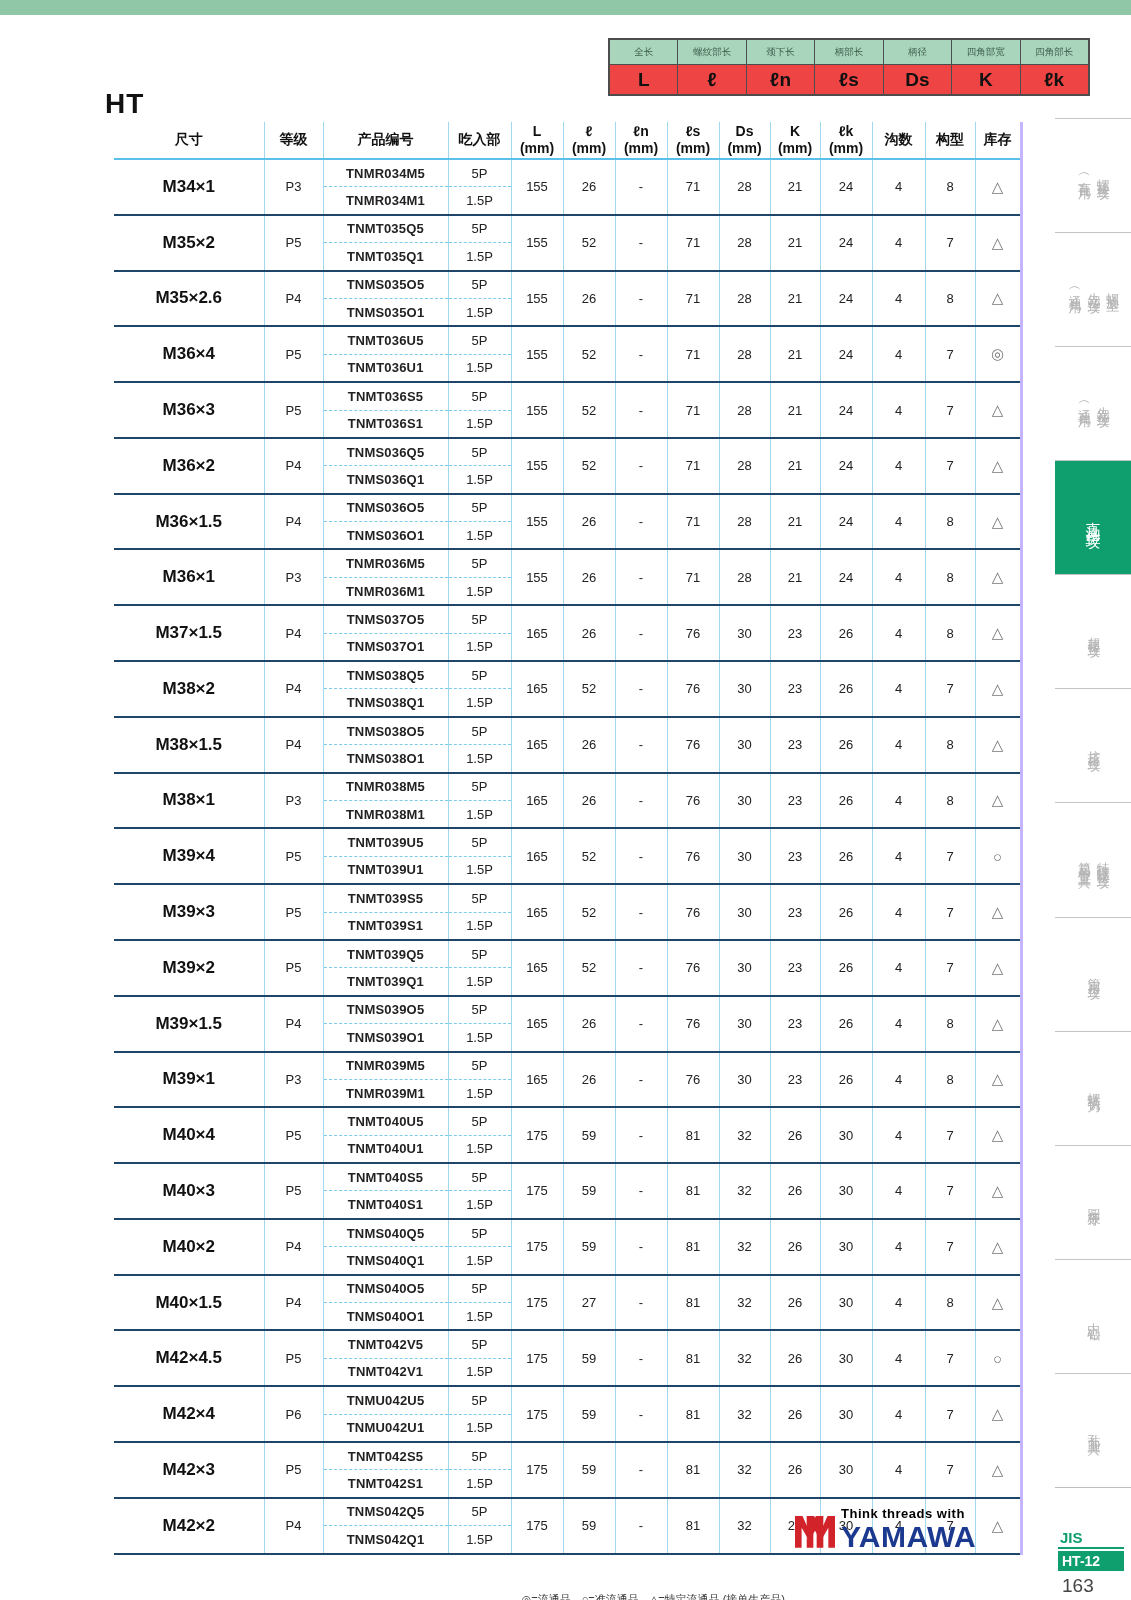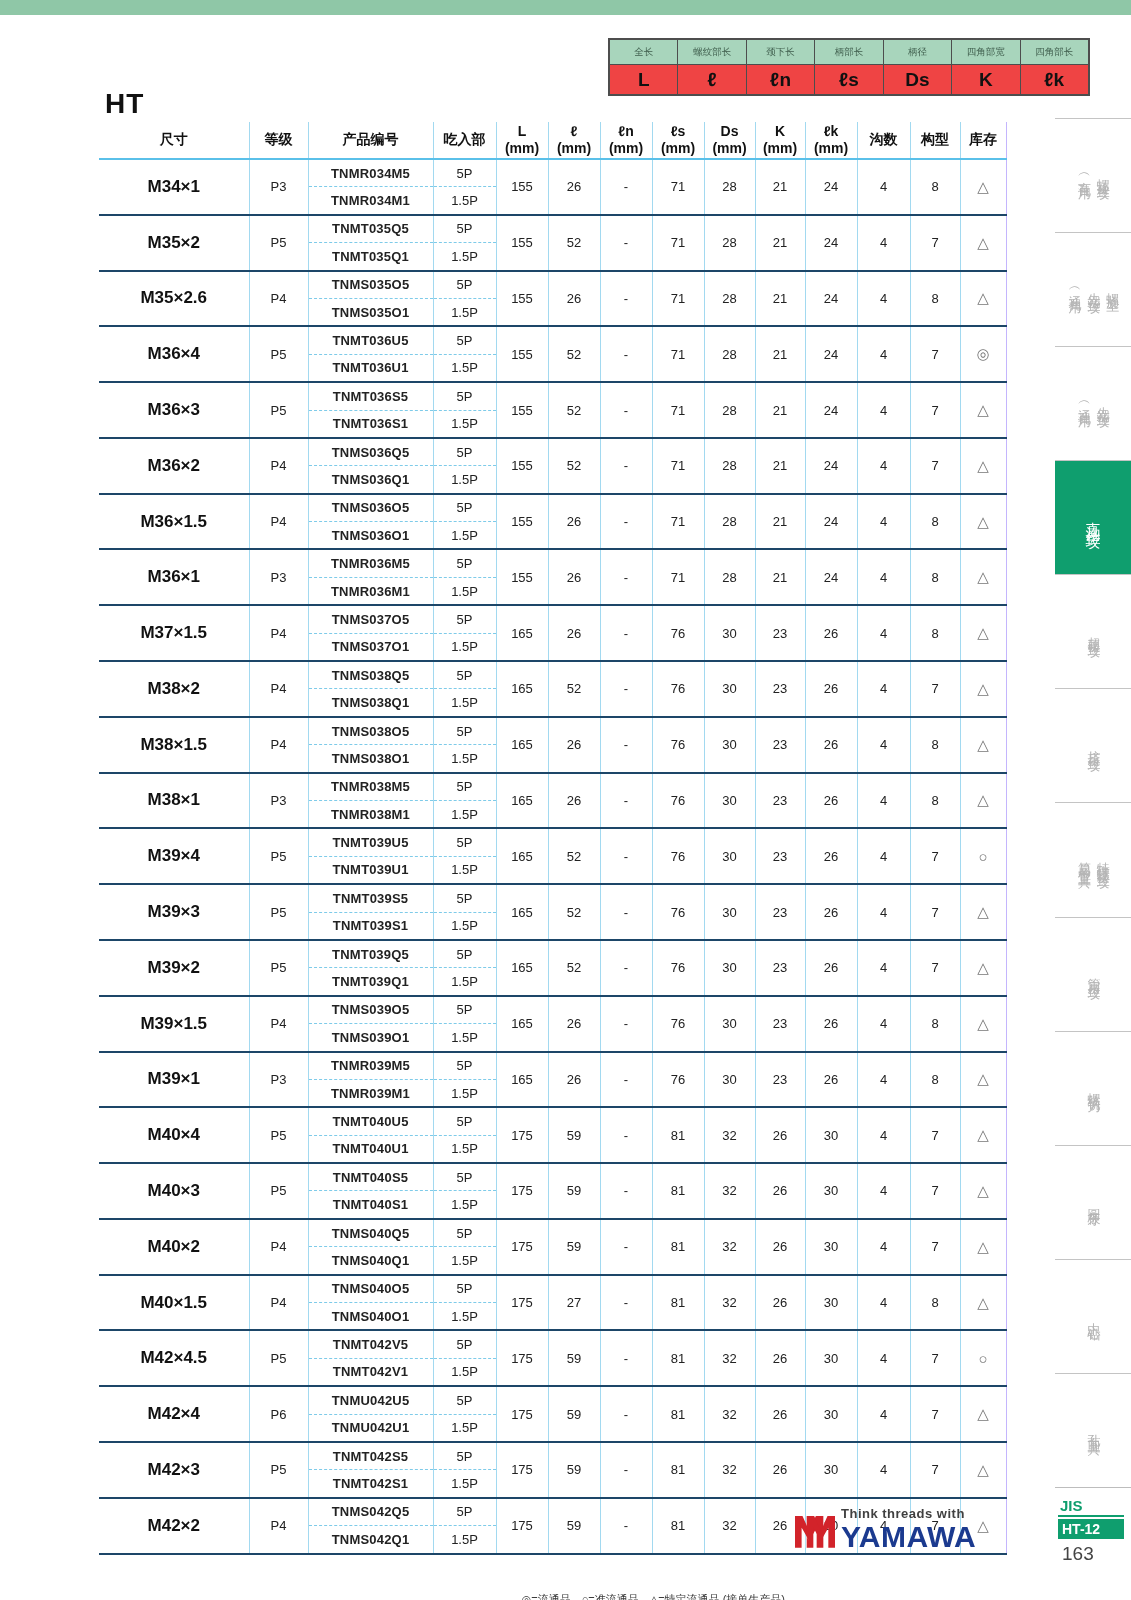--- a/index.html
+++ b/index.html
@@ -20,26 +20,26 @@
     display:flex;align-items:center;justify-content:center;border-bottom:1px solid #4d4d4d;}
   .lg-sym{flex:1;display:flex;align-items:center;justify-content:center;
     font-size:19px;font-weight:bold;color:#111;}
 
   
   .titlebox{position:absolute;left:105px;top:88px;display:flex;align-items:flex-start;flex-direction:column;}
   .series{font-size:28px;font-weight:800;letter-spacing:1px;color:#111;}
   .subtitle{font-size:19px;font-weight:600;color:#333;margin-left:30px;letter-spacing:2px;}
 
   
-  .tablewrap{position:absolute;left:99px;top:122px;width:907px;}
+  .tablewrap{position:absolute;left:114px;top:122px;width:907px;}
   table.spec{border-collapse:collapse;table-layout:fixed;width:907px;
     border-bottom:2px solid #1d4668;}
   table.spec th,table.spec td{border-left:1px solid #a2d9f0;padding:0;text-align:center;vertical-align:middle;}
   table.spec th:first-child,table.spec td.c-size{border-left:none;}
-  table.spec th:last-child,table.spec td.c-stock{border-right:1px solid #c4b5fd;}
+  table.spec th:last-child,table.spec td.c-stock{border-right:3px solid #c4b5fd;}
   thead th{height:36px;border-bottom:2px solid #5ac0e9;background:#fff;}
   .h-main{font-size:14px;font-weight:bold;line-height:1.1;color:#111;}
   .h-sub{font-size:14px;font-weight:bold;color:#111;}
   tr.g-first td{border-top:2px solid #1d4668;}
   tr.g-first td,tr.g-second td{height:26.4px;}
   td.dash{border-bottom:1px dashed #7ecbe9;margin-left:31px;}
   td.c-size{text-align:left;padding-left:20px;font-size:17px;font-weight:bold;color:#111;}
   td.c-grade{font-size:13px;}
   td.c-code{font-size:13px;font-weight:600;letter-spacing:0.2px;}
   td.c-cham{font-size:13px;}
@@ -54,26 +54,26 @@
     font-size:13px;letter-spacing:3px;line-height:1.45;color:#b5b5b5;}
   .sb-item.active{background:#0f9e6e;}
   .sb-item.active .vtext{color:#fff;font-size:15px;letter-spacing:4px;}
 
   
   .footnotes{position:absolute;right:346px;top:1592px;text-align:left;
     font-size:11px;line-height:1.45;color:#3a3a3a;}
   .logo{position:absolute;left:795px;top:1506px;display:flex;align-items:flex-start;}
   .logo-mark{margin-right:6px;margin-top:4px;}
   .logo-texts{display:flex;flex-direction:column;}
-  .tagline{font-size:13px;font-weight:bold;color:#404040;letter-spacing:0.5px;}
+  .tagline{font-size:13px;font-weight:bold;color:#000000;letter-spacing:0.5px;}
   .brand{font-size:30px;font-weight:900;color:#1b3a8f;letter-spacing:0.5px;line-height:1.05;}
 
   .jisblock{position:absolute;left:1058px;top:1497px;width:72px;}
   .jis{font-size:15px;font-weight:bold;color:#0f9e6e;border-bottom:2.5px solid #0f9e6e;
-    padding:0 2px 1px 2px;width:66px;box-sizing:border-box;}
+    padding:0 2px 1px 2px;width:66px;box-sizing:border-box;margin-top:32px;}
   .tab{margin-top:2px;background:#0f9e6e;color:#fff;font-size:14px;font-weight:bold;
     width:66px;padding:2px 0 2px 4px;box-sizing:border-box;}
   .pagenum{margin-top:4px;font-size:19px;color:#444;padding-left:4px;}
 </style>
 </head>
 <body>
 
 <div class="page">
 
   <div class="topbar"></div>

